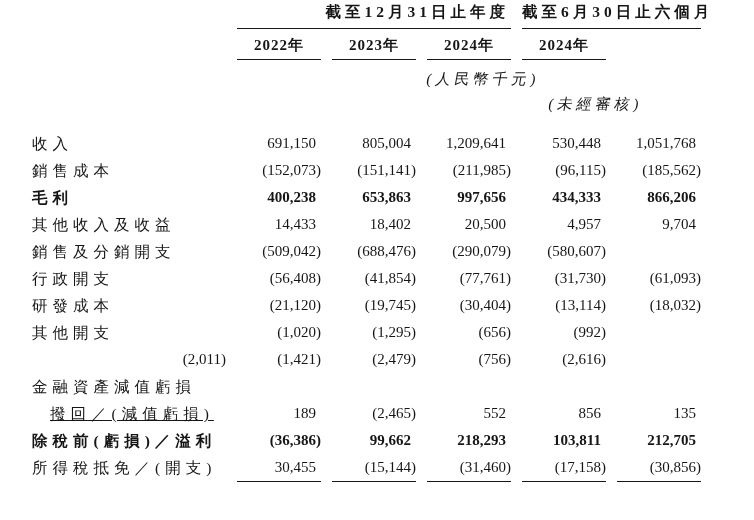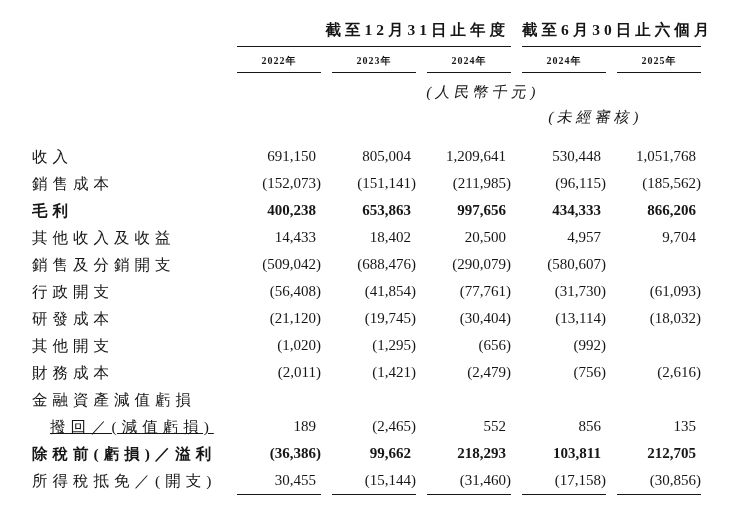--- a/index.html
+++ b/index.html
@@ -11,21 +11,20 @@
     width: 754px;
     height: 520px;
     overflow: hidden;
     font-family: "Liberation Serif", "DejaVu Serif", serif;
     color: #161616;
   }
   .page {
     width: 754px;
     height: 520px;
     box-sizing: border-box;
-    padding-top: 18px;
   }
   .grid-row {
     display: grid;
     grid-template-columns: 226px repeat(5, 84px);
     column-gap: 11px;
     width: 701px;
   }
   
   .hdr-group {
     font-weight: bold;
@@ -34,21 +33,21 @@
     text-align: right;
     padding: 2px 2px 5px 0;
     border-bottom: 1.5px solid #161616;
     white-space: nowrap;
   }
   .hdr-group.g1 { grid-column: 2 / 5; }
   .hdr-group.g2 { grid-column: 5 / 7; }
   .year-row { margin-top: 7px; }
   .year-cell {
     font-weight: bold;
-    font-size: 10px;
+    font-size: 15px;
     letter-spacing: 1px;
     text-align: center;
     padding-bottom: 4px;
     border-bottom: 1.5px solid #161616;
     white-space: nowrap;
   }
   .year-cell:nth-child(2) { grid-column: 2; }
   
   .note-row1 { margin-top: 10px; }
   .note-row2 { margin-top: 6px; }
@@ -99,21 +98,20 @@
     <div class="hdr-group g1">截至12月31日止年度</div>
     <div class="hdr-group g2">截至6月30日止六個月</div>
   </div>
 
   <div class="grid-row year-row">
     <div></div>
     <div class="year-cell">2022年</div>
     <div class="year-cell">2023年</div>
     <div class="year-cell">2024年</div>
     <div class="year-cell">2024年</div>
-    <div class="year-cell">2025年</div>
   </div>
 
   <div class="grid-row note-row1">
     <div class="note unit">(人民幣千元)</div>
   </div>
 
   <div class="grid-row note-row2">
     <div class="note unaudited">(未經審核)</div>
   </div>
 
@@ -174,21 +172,20 @@
         <div class="num neg">(18,032)</div>
       </div>
       <div class="grid-row data-row">
         <div class="row-label">其他開支</div>
         <div class="num neg">(1,020)</div>
         <div class="num neg">(1,295)</div>
         <div class="num neg">(656)</div>
         <div class="num neg">(992)</div>
       </div>
       <div class="grid-row data-row">
-        <div class="row-label">財務成本</div>
         <div class="num neg">(2,011)</div>
         <div class="num neg">(1,421)</div>
         <div class="num neg">(2,479)</div>
         <div class="num neg">(756)</div>
         <div class="num neg">(2,616)</div>
       </div>
       <div class="grid-row data-row">
         <div class="row-label">金融資產減值虧損</div>
         <div class="num"></div>
         <div class="num"></div>

